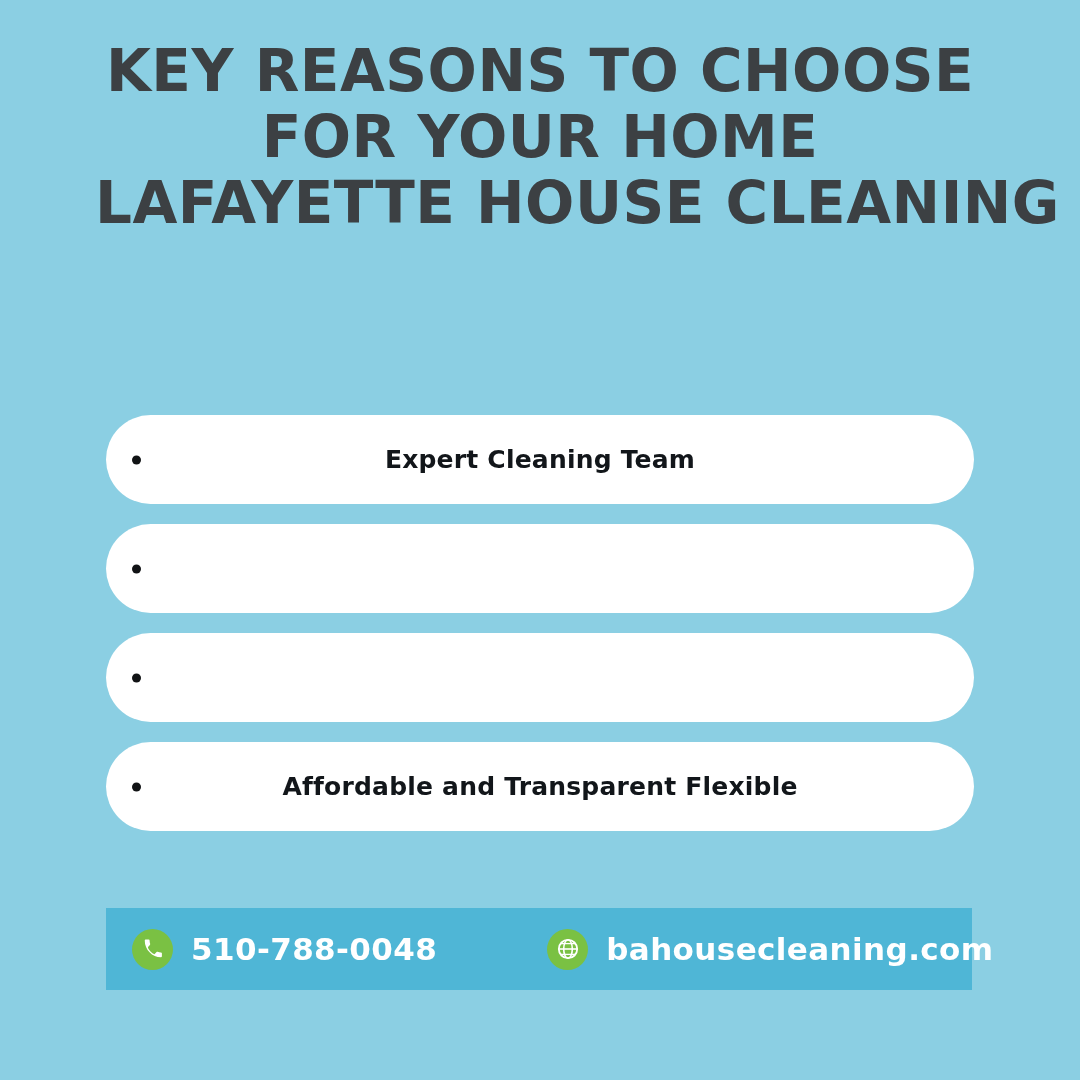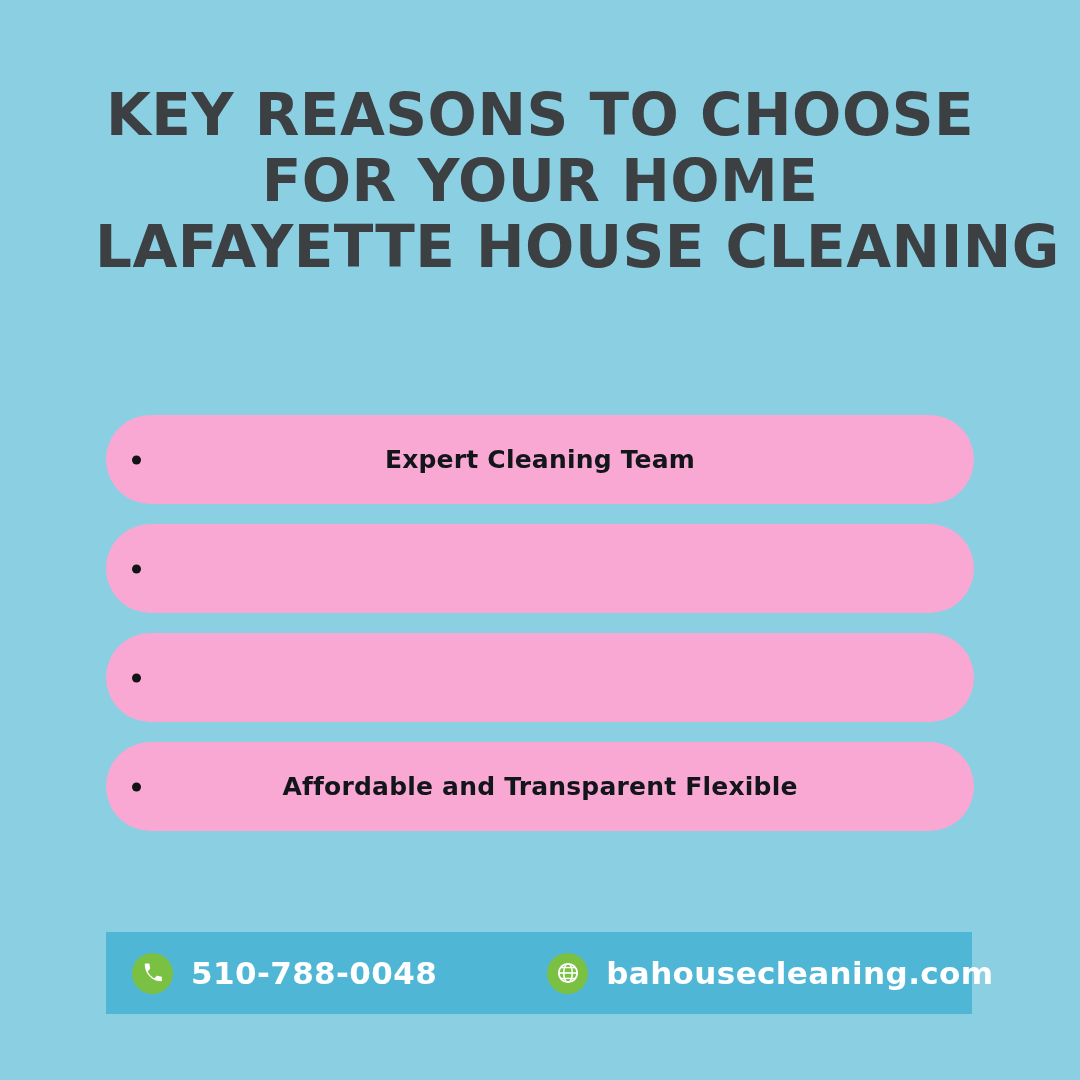--- a/index.html
+++ b/index.html
@@ -17,21 +17,21 @@
     position: relative;
     width: 1080px;
     height: 1080px;
     background: #8bcfe3;
     box-sizing: border-box;
   }
 
   
   .heading {
     margin: 0;
-    padding: 82px 95px 0 95px;
+    padding: 38px 95px 0 95px;
     text-align: center;
     color: #3c4043;
     font-family: "DejaVu Sans", "Liberation Sans", sans-serif;
     font-weight: 900;
     font-size: 58px;
     line-height: 1.14;
     letter-spacing: 0.5px;
     text-transform: uppercase;
   }
   .heading .line {
@@ -42,21 +42,21 @@
   
   .pill-list {
     position: absolute;
     left: 106px;
     top: 415px;
     width: 868px;
   }
   .pill {
     position: relative;
     height: 89px;
-    background: #f9a8d4;
+    background: #ffffff;
     border-radius: 46px;
     margin-bottom: 20px;
     display: flex;
     align-items: center;
     justify-content: center;
   }
   .pill .dot {
     position: absolute;
     left: 26px;
     top: 50%;
@@ -72,21 +72,21 @@
     font-weight: bold;
     font-size: 25px;
     letter-spacing: 0.2px;
     text-align: center;
   }
 
   
   .contact-bar {
     position: absolute;
     left: 106px;
-    top: 932px;
+    top: 908px;
     width: 866px;
     height: 82px;
     background: #4fb6d6;
     display: flex;
     align-items: center;
   }
   .contact-item {
     display: flex;
     align-items: center;
   }

